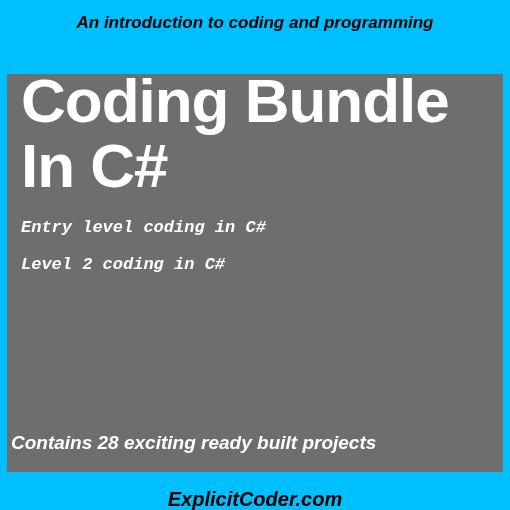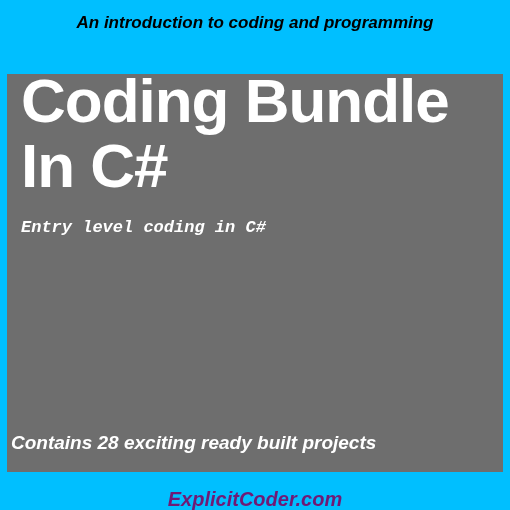--- a/index.html
+++ b/index.html
@@ -60,36 +60,37 @@
     }
     .bottom-banner {
       position: absolute;
       bottom: 0;
       width: 100%;
       height: 22px;
       background: #00bfff;
       display: flex;
       align-items: center;
       justify-content: center;
-      color: #701a75;
+      color: #000000;
       font-weight: bold;
       font-size: 20px;
       font-style: italic;
     }
   </style>
 </head>
 <body>
 
 <div class="top-banner">
   <span>An introduction to coding and programming</span>
 </div>
 
 <div class="main-panel">
   <div class="title">Coding Bundle In C#</div>
   <div class="levels">
     <div class="level-item">Entry level coding in C#</div>
+    <div class="level-item">Level 2 coding in C#</div>
   </div>
   <div class="projects-line">Contains 28 exciting ready built projects</div>
 </div>
 
 <div class="bottom-banner">
   <span>ExplicitCoder.com</span>
 </div>
 
 </body></html>

